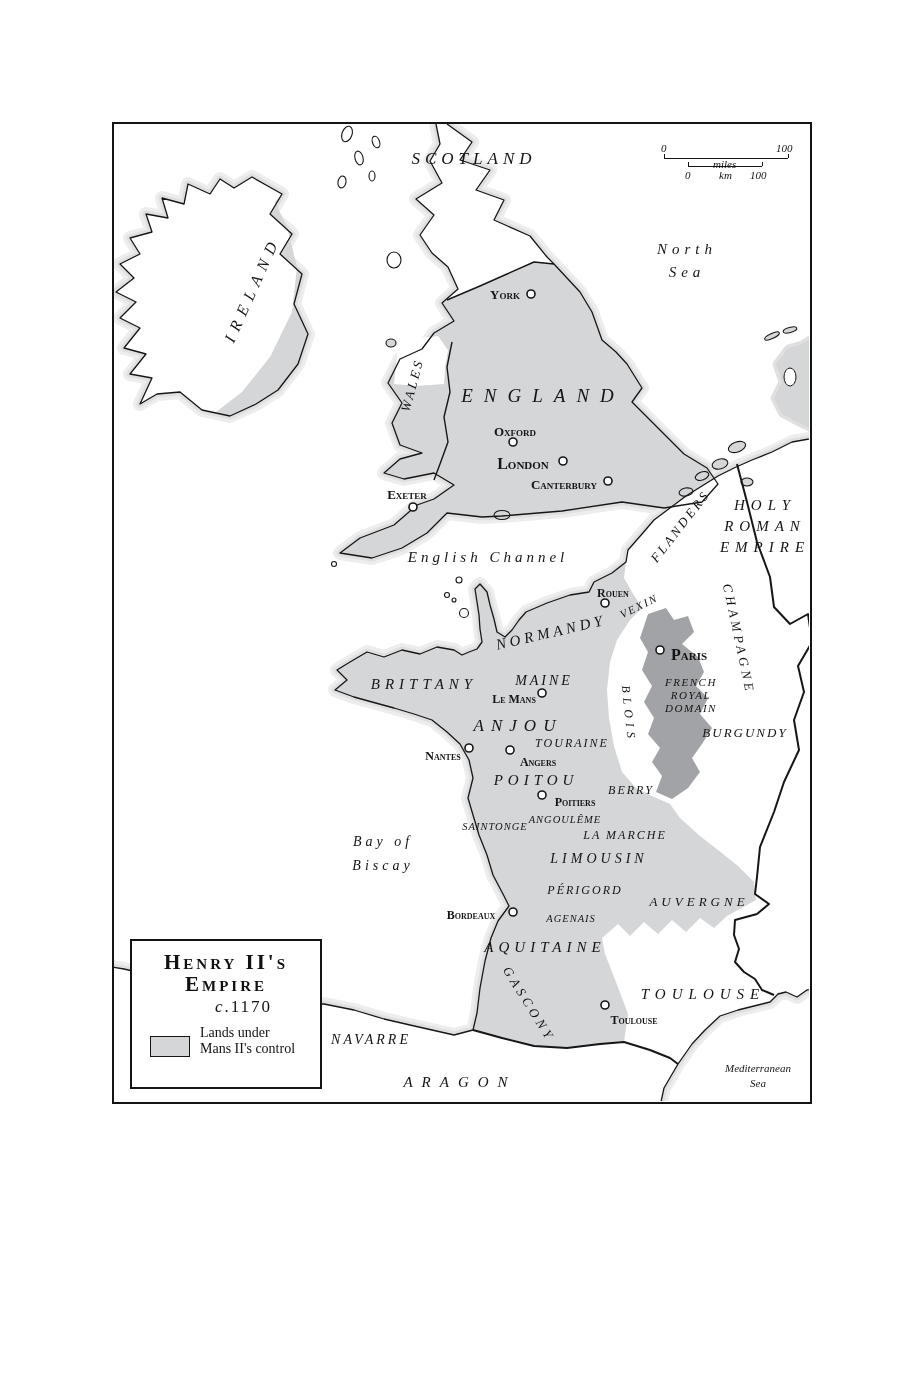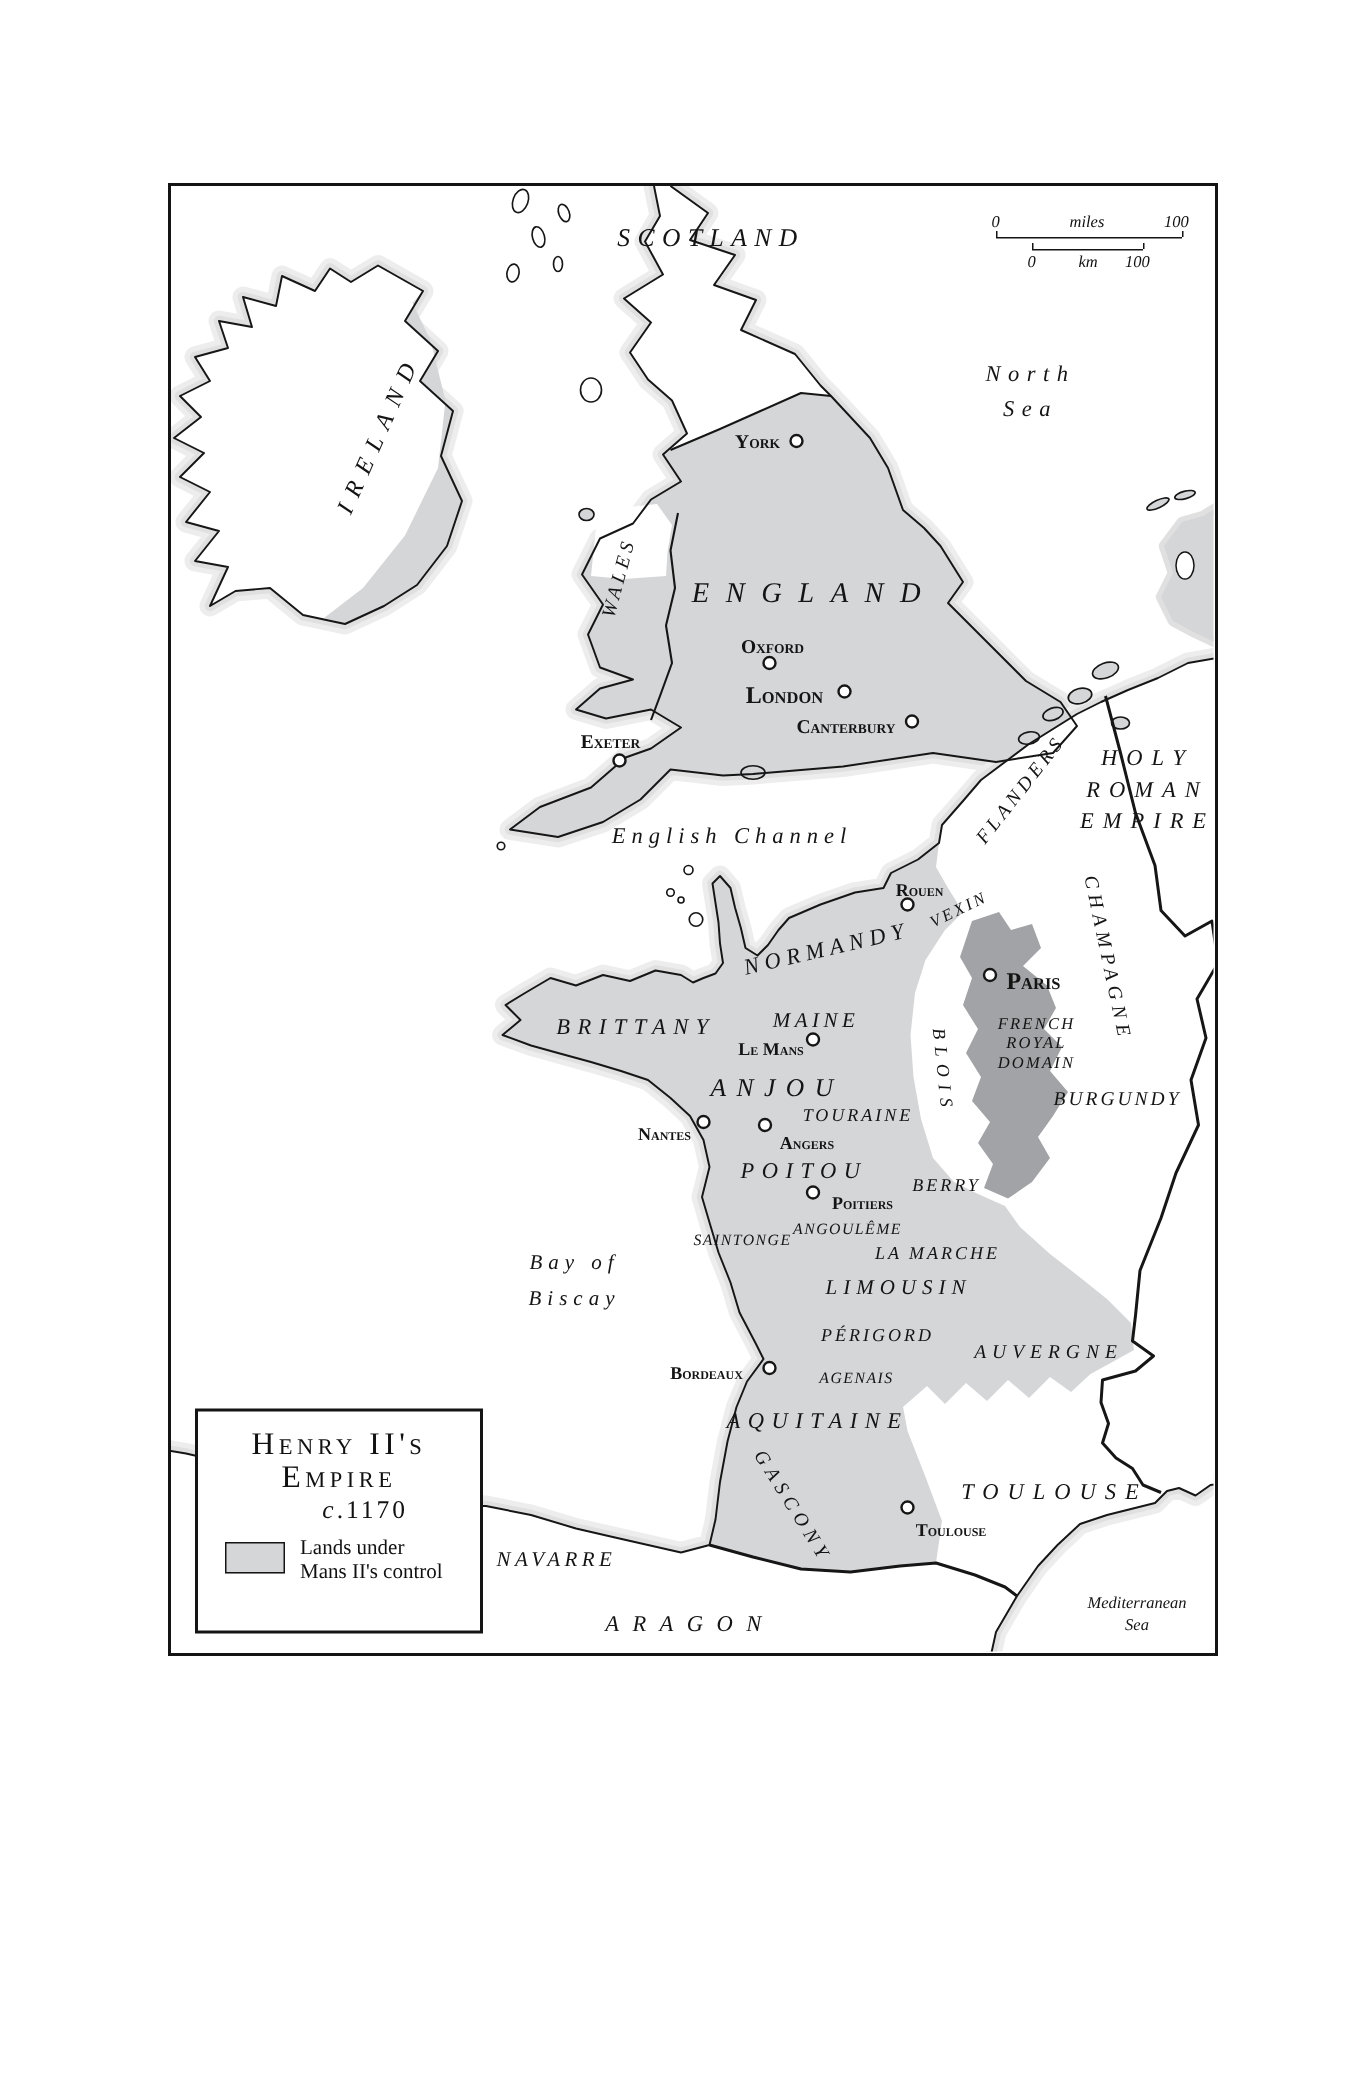--- a/index.html
+++ b/index.html
@@ -25,26 +25,26 @@
 
   text{fill:#141414;}
   text.reg{font-family:"Liberation Serif","DejaVu Serif",serif;font-style:italic;}
   text.sea{font-family:"Liberation Serif","DejaVu Serif",serif;font-style:italic;}
   text.city{font-family:"Liberation Serif","DejaVu Serif",serif;font-variant:small-caps;font-weight:600;}
   text.city-lg{font-family:"Liberation Serif","DejaVu Serif",serif;font-variant:small-caps;font-weight:700;}
 
   
   #legend{position:absolute;left:16px;top:815px;width:192px;height:150px;background:#ffffff;
           border:2.5px solid #141414;box-sizing:border-box;text-align:center;}
-  .legend-title{font-variant:small-caps;font-weight:400;font-size:21px;letter-spacing:3px;
+  .legend-title{font-variant:small-caps;font-weight:700;font-size:21px;letter-spacing:3px;
                 line-height:1.05;margin-top:10px;}
   .legend-sub{font-size:17px;letter-spacing:2px;margin-top:2px;margin-left:35px;}
   .legend-sub .c-ital{font-style:italic;}
   .legend-items{margin-top:8px;text-align:left;}
-  .legend-item{display:flex;align-items:flex-start;margin:0 0 10px 18px;}
+  .legend-item{display:flex;align-items:flex-end;margin:0 0 10px 18px;}
   .swatch{width:38px;height:19px;border:1.6px solid #141414;margin-top:3px;flex:0 0 auto;}
   .legend-item-text{font-size:14px;line-height:1.15;margin-left:10px;}
 
   
   #scalebar{position:absolute;left:544px;top:18px;width:136px;height:42px;font-style:italic;
             font-size:11px;}
   .sb-line{position:absolute;border-top:1.4px solid #141414;}
   .sb-tick{position:absolute;width:0;border-left:1.4px solid #141414;height:4px;}
   .sb-lab{position:absolute;white-space:nowrap;}
 </style>
@@ -184,21 +184,21 @@
           <text class="reg" text-anchor="middle" font-size="15" letter-spacing="9" transform="translate(346,958)"><tspan x="0" dy="0.35em">ARAGON</tspan></text>
           <text class="sea" text-anchor="middle" font-size="11" transform="translate(644,944)"><tspan x="0" dy="0.35em">Mediterranean</tspan><tspan x="0" dy="15">Sea</tspan></text>
         </g>
     </svg>
 
     <div id="scalebar">
       <div class="sb-line" style="left:6px;top:16px;width:124px;"></div>
       <div class="sb-tick" style="left:6px;top:12px;"></div>
       <div class="sb-tick" style="left:130px;top:12px;"></div>
       <div class="sb-lab" style="left:3px;top:0px;">0</div>
-      <div class="sb-lab" style="left:55px;top:0px;">miles</div>
+      <div class="sb-lab" style="left:55px;top:16px;">miles</div>
       <div class="sb-lab" style="left:118px;top:0px;">100</div>
       <div class="sb-line" style="left:30px;top:24px;width:74px;"></div>
       <div class="sb-tick" style="left:30px;top:20px;"></div>
       <div class="sb-tick" style="left:104px;top:20px;"></div>
       <div class="sb-lab" style="left:27px;top:27px;">0</div>
       <div class="sb-lab" style="left:61px;top:27px;">km</div>
       <div class="sb-lab" style="left:92px;top:27px;">100</div>
     </div>
 
     <div id="legend">

